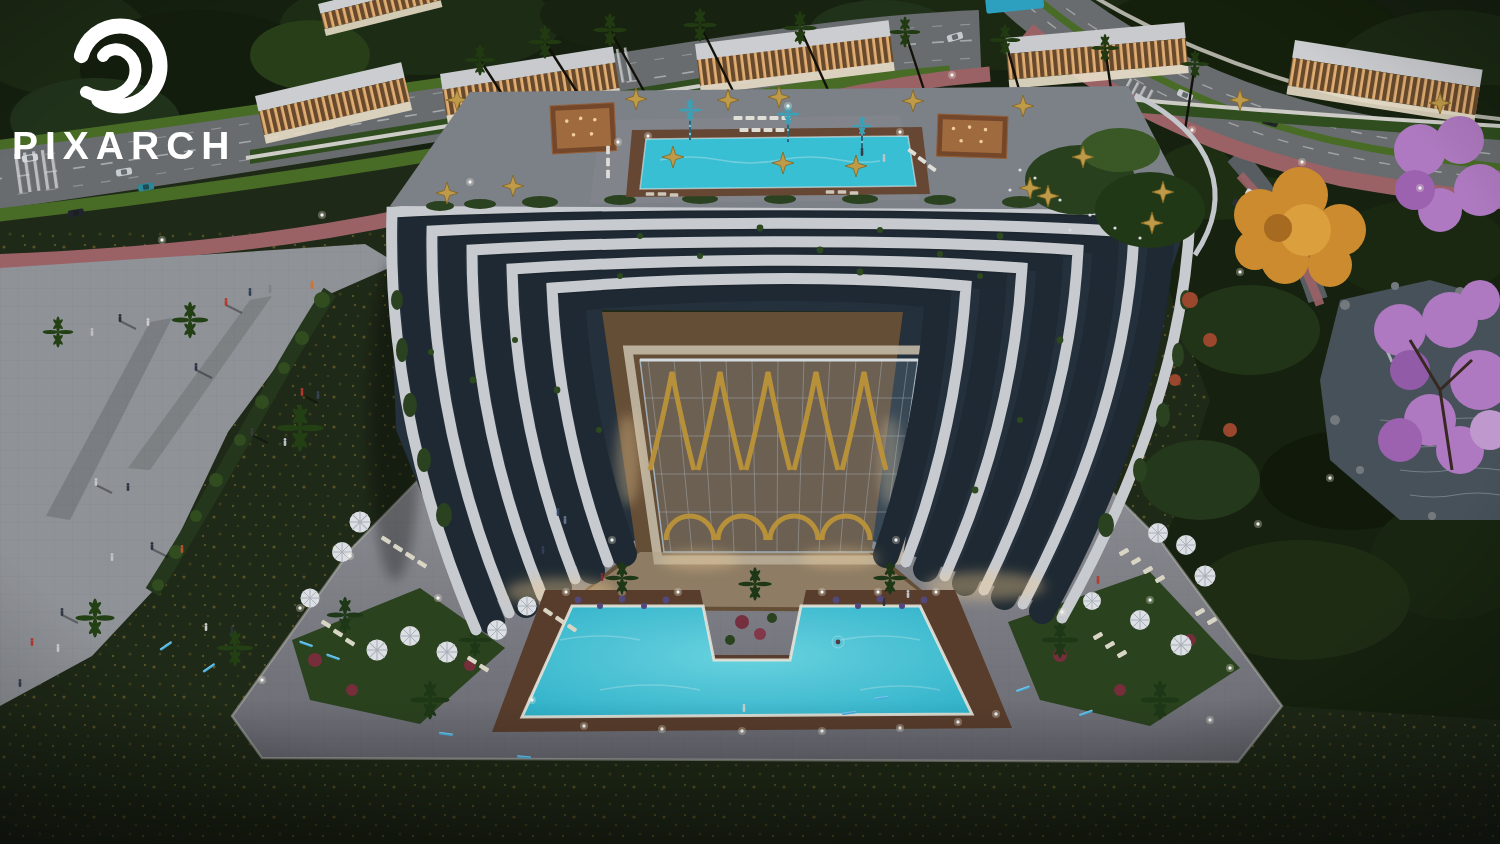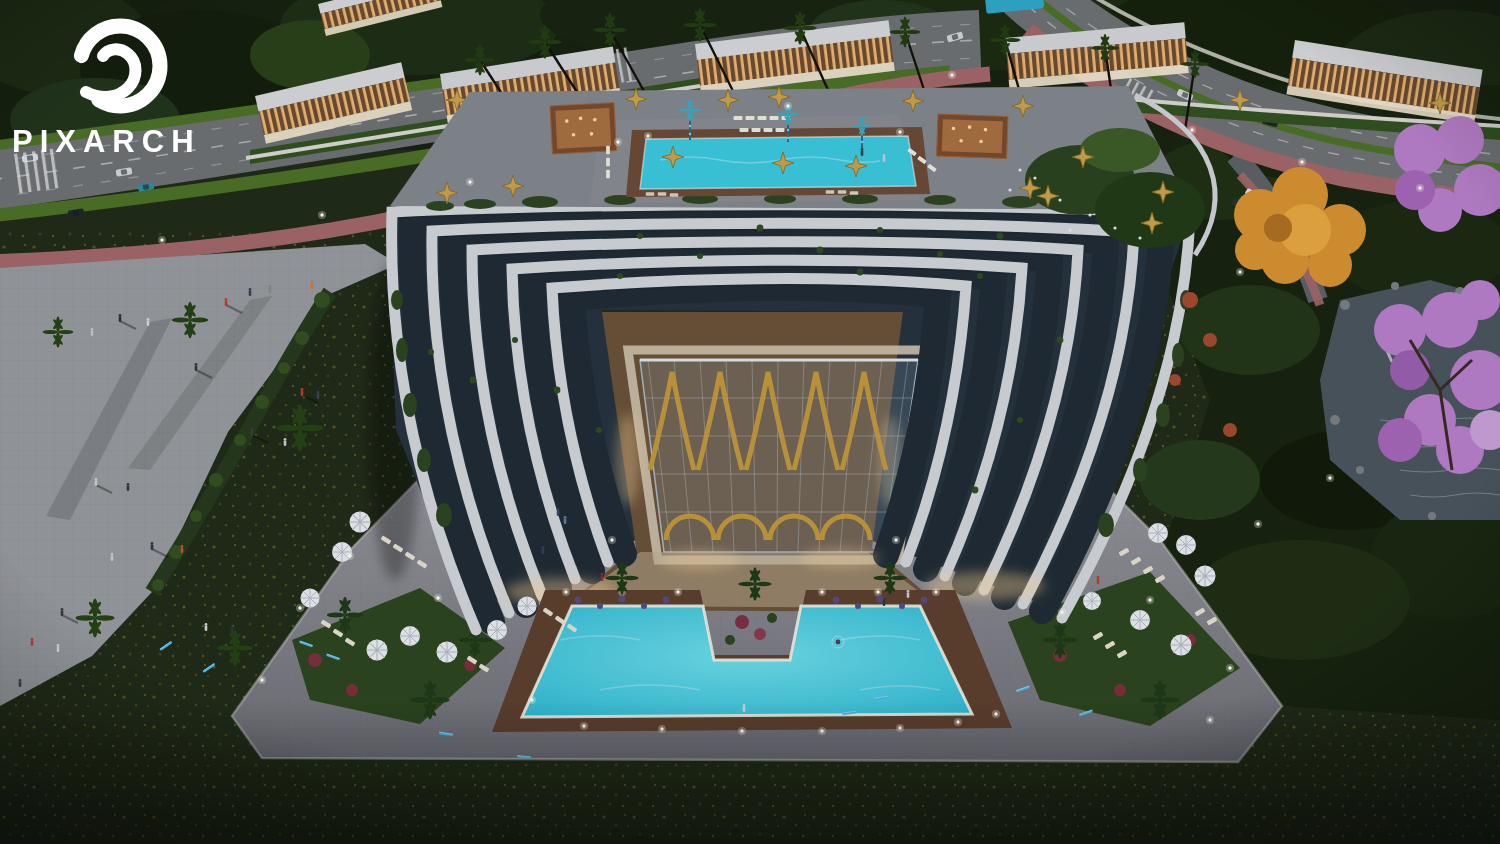--- a/index.html
+++ b/index.html
@@ -1,20 +1,20 @@
 <!DOCTYPE html>
 <html><head>
 <meta charset="utf-8">
 <style>
   html,body{margin:0;padding:0;background:#000;}
   .stage{position:relative;width:1500px;height:844px;overflow:hidden;background:#202a16;
          font-family:"Liberation Sans", sans-serif;}
   .stage svg{display:block;}
   .watermark{position:absolute;left:10px;top:6px;width:250px;height:160px;color:#ffffff;}
-  .wm-text{position:absolute;left:2px;top:118px;font-size:31px;font-weight:700;
+  .wm-text{position:absolute;left:2px;top:118px;font-size:39px;font-weight:700;
            letter-spacing:7px;color:#ffffff;}
 </style>
 </head>
 <body>
 
 <div class="stage">
 <svg width="1500" height="844" viewBox="0 0 1500 844">
 <defs>
   <pattern id="flw" width="30" height="30" patternUnits="userSpaceOnUse">
     <circle cx="4" cy="7" r="1.6" fill="#8f7a2e"></circle>

